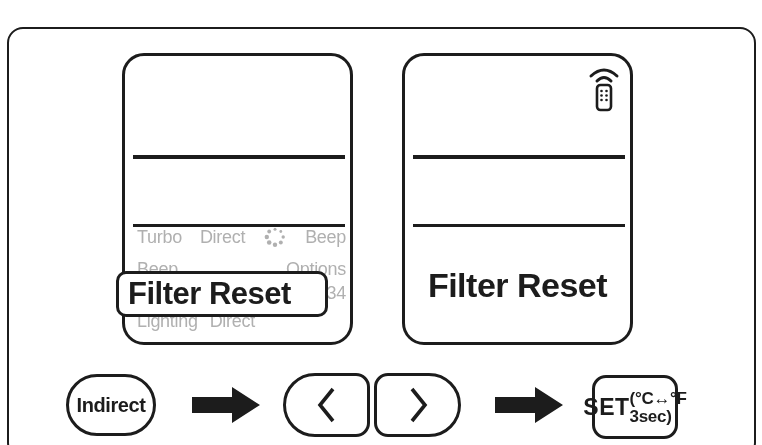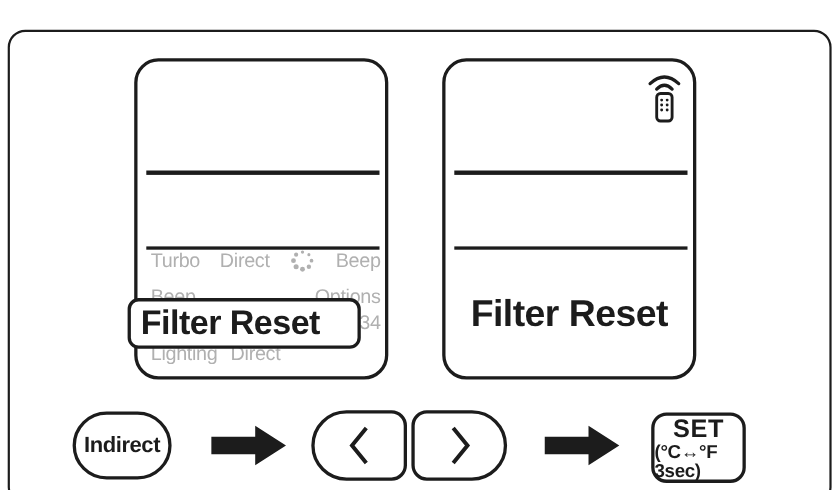--- a/index.html
+++ b/index.html
@@ -55,21 +55,21 @@
   .btn-options{
     left:66px;top:354px;width:90px;height:62px;border-radius:31px;
     font-size:20px;font-weight:600;letter-spacing:-0.4px;
   }
   .btn-prev{left:283px;top:353px;width:87px;height:64px;
     border-radius:32px 14px 14px 32px;}
   .btn-next{left:374px;top:353px;width:87px;height:64px;
     border-radius:14px 32px 32px 14px;}
   .btn-set{
     left:592px;top:355px;width:86px;height:64px;border-radius:14px;
-    flex-direction:column;line-height:1.05;
+    flex-direction:row;line-height:1.05;
   }
   .set-main{font-size:23px;font-weight:700;letter-spacing:0.5px;}
   .set-sub{font-size:17px;font-weight:600;letter-spacing:-0.3px;margin-top:1px;}
   .flow-arrow{position:absolute;width:70px;height:40px;top:365px;}
   .flow-arrow-1{left:192px;}
   .flow-arrow-2{left:495px;}
 </style>
 </head>
 <body>
 

